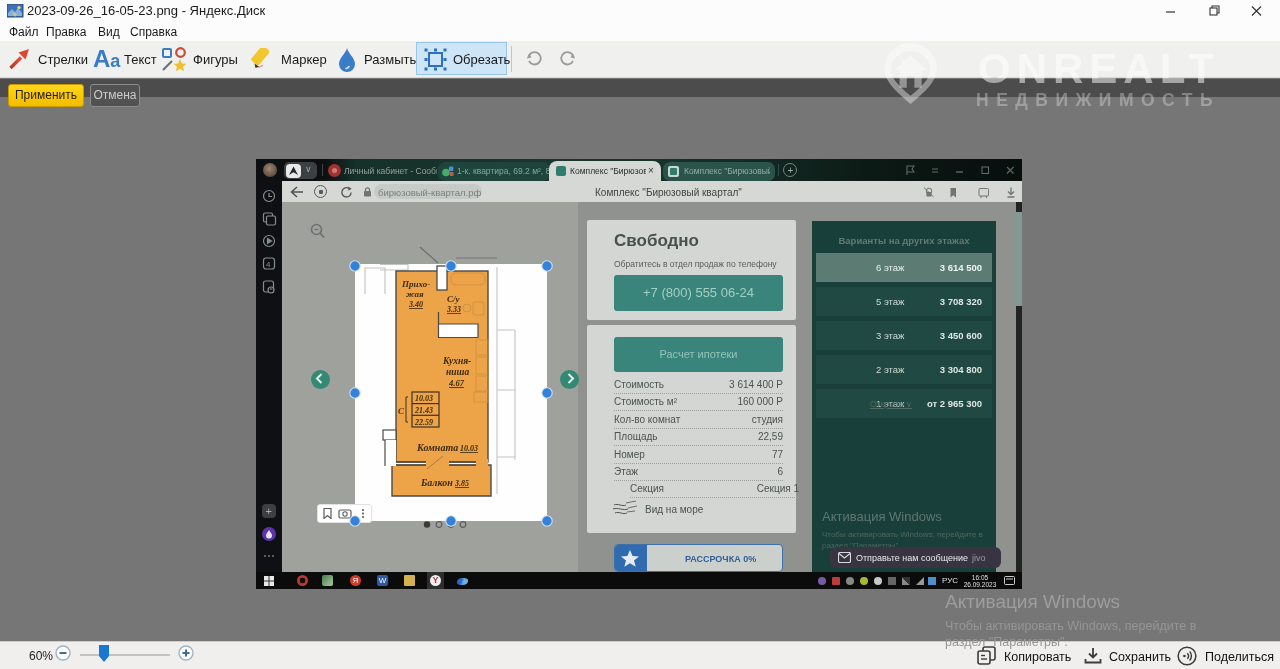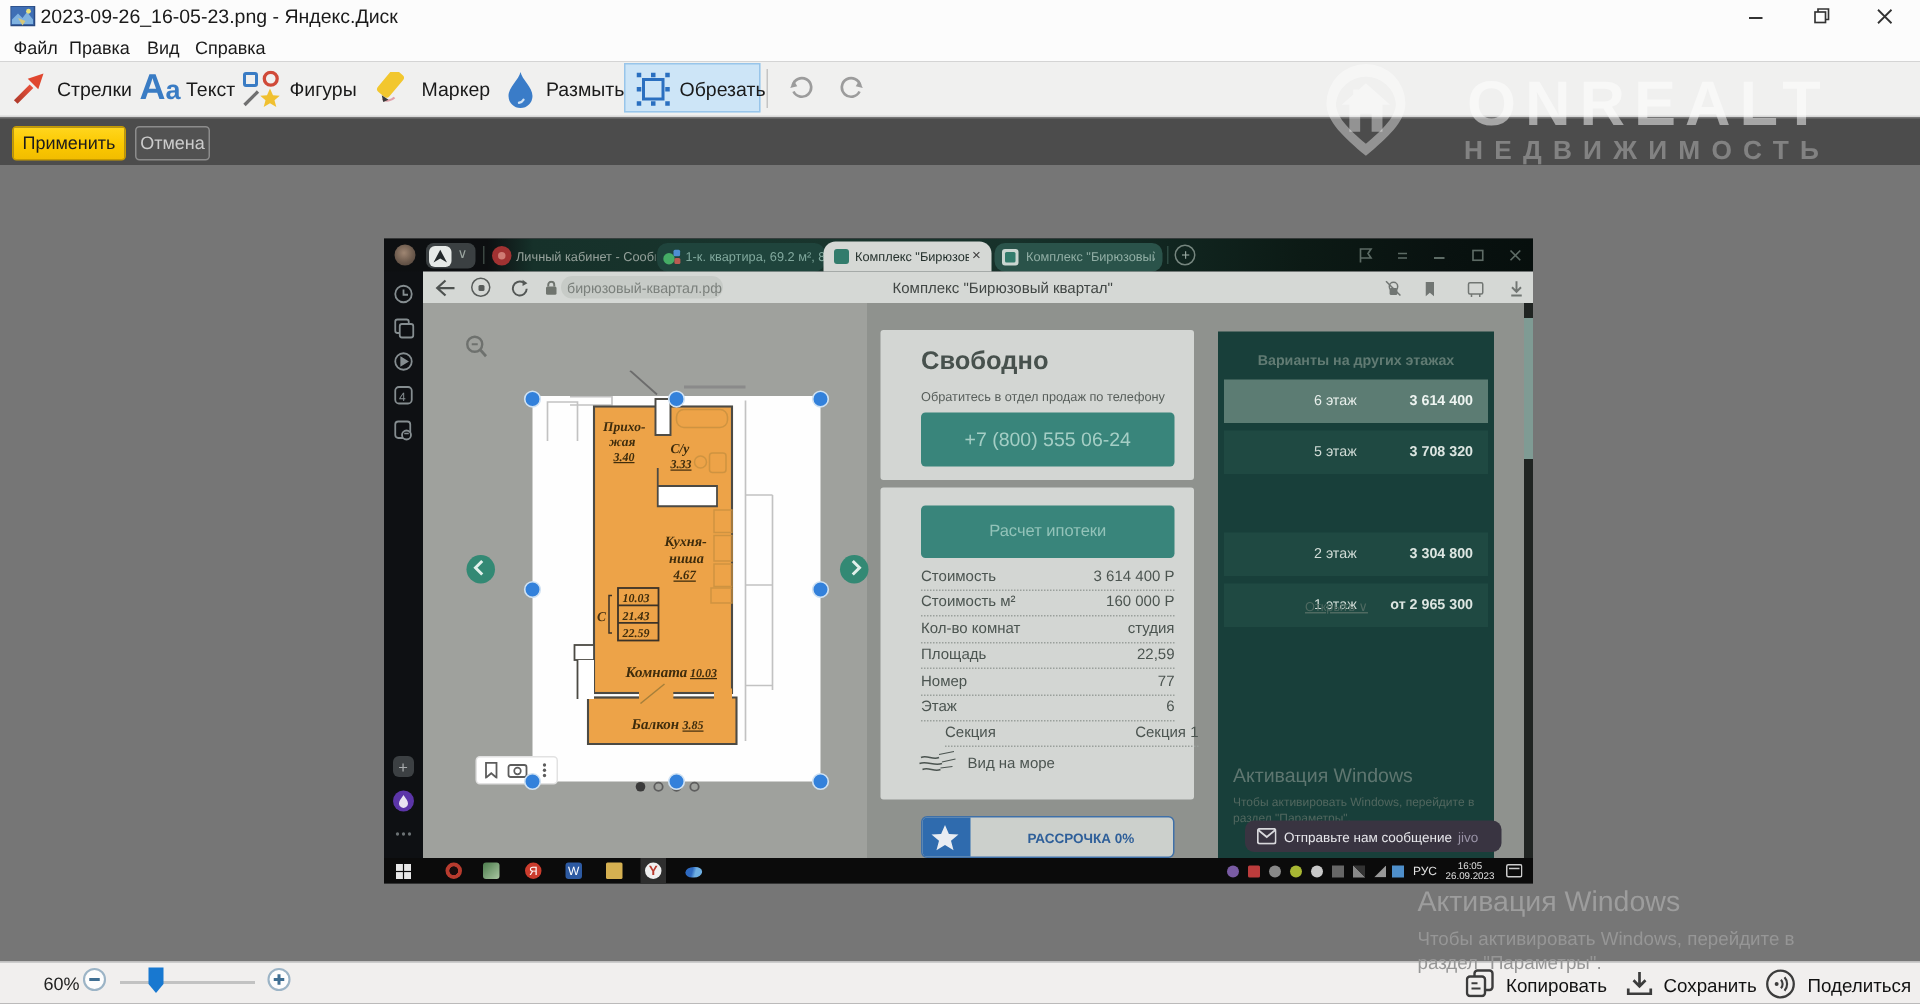--- a/index.html
+++ b/index.html
@@ -3,21 +3,21 @@
 <meta charset="utf-8">
 <style>
   * { margin:0; padding:0; box-sizing:border-box; }
   html,body { width:1280px; height:669px; overflow:hidden; font-family:"Liberation Sans", sans-serif; }
   .abs { position:absolute; }
   #app { position:relative; width:1280px; height:669px; background:#767676; }
   
   #titlebar { left:0; top:0; width:1280px; height:22px; background:#fcfcfc; }
   #menubar  { left:0; top:22px; width:1280px; height:19px; background:#fcfcfc; }
   #toolbar  { left:0; top:41px; width:1280px; height:37px; background:#f0f0ef; border-bottom:1px solid #d8d8d8; }
-  #darkbar  { left:0; top:79px; width:1280px; height:31px; background:#4c4c4c; }
+  #darkbar  { left:0; top:79px; width:1280px; height:18px; background:#4c4c4c; }
   #canvas   { left:0; top:110px; width:1280px; height:531px; background:#767676; }
   #bottombar{ left:0; top:641px; width:1280px; height:28px; background:#f1efee; border-top:1px solid #cccccc; }
   .mi { display:inline-block; font-size:12px; color:#1a1a1a; }
   .row2 { left:27px; width:169px; height:17px; border-bottom:1px dotted #9aa09c; }
   .row2 i { position:absolute; right:0; top:2px; font-style:normal; }
   .row2 { padding-top:2px; }
   .prow { left:4px; width:176px; height:29px; background:#1d4a42; font-size:9.5px; }
   .prow b { position:absolute; left:16px; top:9px; font-weight:normal; color:#cfdbd6;margin-left:44px; }
   .prow i { position:absolute; right:10px; top:9px; font-style:normal; font-weight:bold; color:#dde6e2; }
   .tic  { top:3px; width:11px; height:11px; }
@@ -349,25 +349,29 @@
           <path d="M14 4 L24 2 M16 9 L25 7 M15 13 L23 12" stroke-width="0.8"></path>
         </g>
       </svg>
       <span class="abs" style="left:58px;top:179px;">Вид на море</span>
     </div>
 
     <div class="abs" style="left:556px;top:62px;width:184px;height:351px;background:#16403a;">
       <div style="text-align:center;padding-top:14px;font-size:9.5px;color:#5f7b73;font-weight:bold;">Варианты на других этажах</div>
       <div class="abs prow" style="top:32px;background:#5a7d73;">
           <b style="color:#e8efec">6 этаж</b>
-          <i style="color:#eef4f1">3 614 400</i>
+          <i style="color:#eef4f1">3 614 500</i>
         </div>
       <div class="abs prow" style="top:66px;">
           <b>5 этаж</b>
           <i>3 708 320</i>
+        </div>
+      <div class="abs prow" style="top:100px;">
+          <b>3 этаж</b>
+          <i>3 450 600</i>
         </div>
       <div class="abs prow" style="top:134px;">
           <b>2 этаж</b>
           <i>3 304 800</i>
         </div>
       <div class="abs prow" style="top:168px;">
           <b>1 этаж</b>
           <span style="position:absolute;left:54px;top:10px;color:#4d6a61;font-size:8.5px;text-decoration:underline;">Открыть ∨</span>
           <i>от 2 965 300</i>
         </div>

